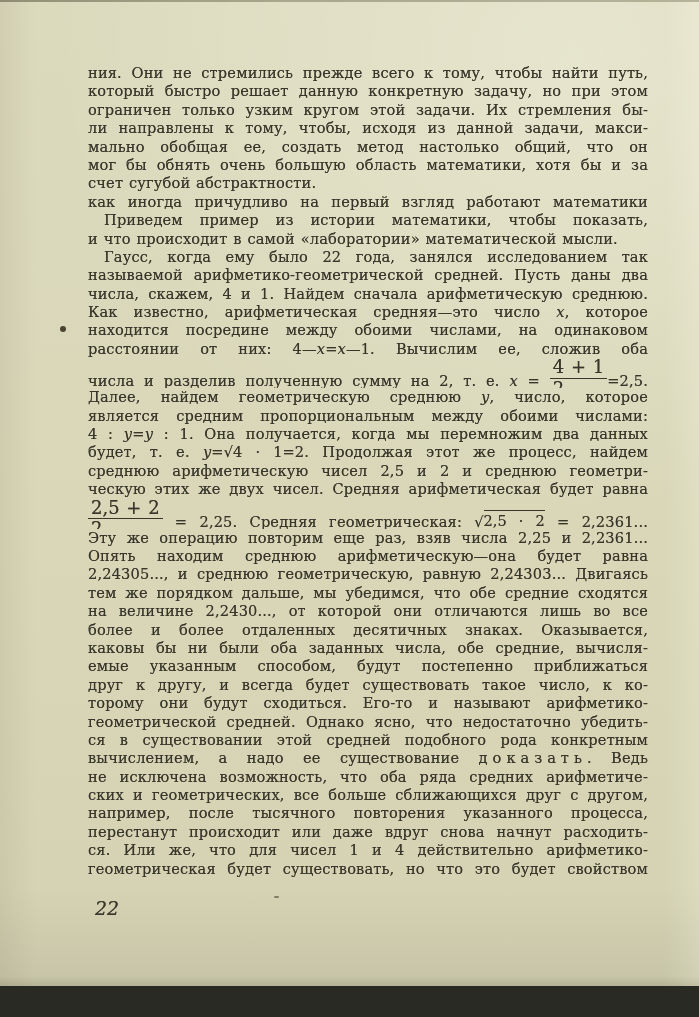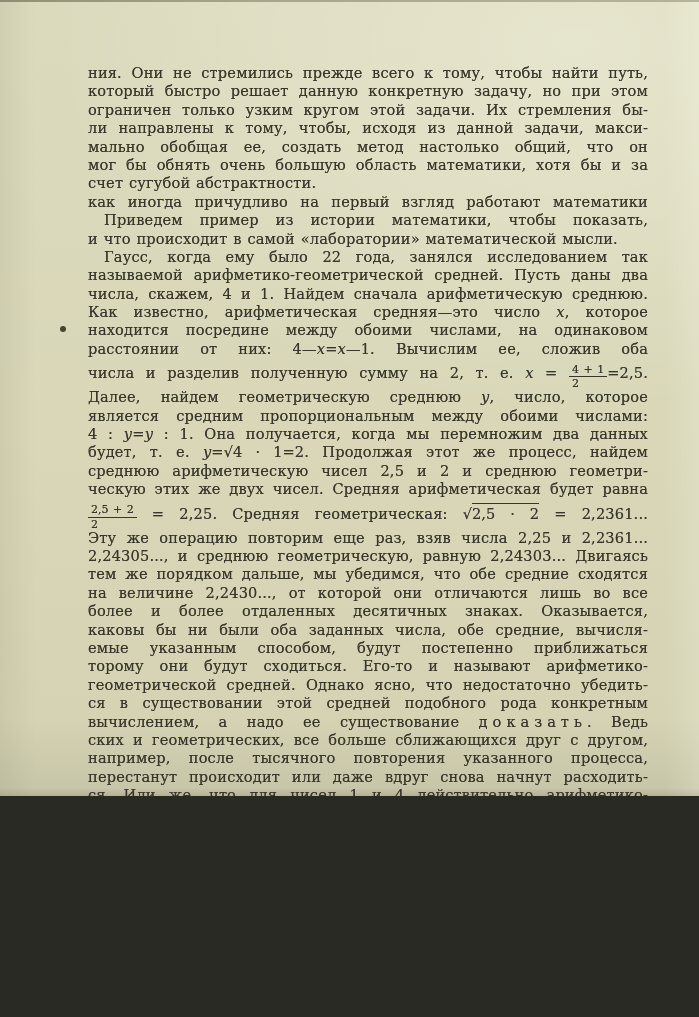--- a/index.html
+++ b/index.html
@@ -3,21 +3,21 @@
 <meta charset="utf-8">
 <style>
   html, body { margin: 0; padding: 0; }
   body {
     width: 699px; height: 1017px;
     background: #2a2a24;
     font-family: "DejaVu Serif", "Liberation Serif", serif;
   }
   .page {
     position: relative;
-    width: 699px; height: 796px;
+    width: 699px; height: 986px;
     overflow: hidden;
     color: #38362a;
     background:
       radial-gradient(130% 80% at 82% 6%, rgba(255,255,244,0.30), rgba(255,255,244,0) 58%),
       linear-gradient(90deg, rgba(110,106,82,0.10) 0%, rgba(110,106,82,0) 5%, rgba(110,106,82,0) 95%, rgba(255,255,240,0.18) 100%),
       linear-gradient(180deg, #dcdabd 0%, #d9d7b8 55%, #d5d3b4 90%, #c8c6a8 99%, #b4b295 100%);
   }
   .edge-top {
     position: absolute; top: 0; left: 0; right: 0; height: 2px;
     background: linear-gradient(90deg, #55543f, #7a785e 40%, #8d8b6e);
@@ -41,21 +41,21 @@
   .line.end { text-align: left; text-align-last: left; }
   .line.ind { text-indent: 16px; }
   .line.tall { height: 30px; line-height: 30px; }
   .it { font-style: italic; }
   .sp { letter-spacing: 5px; }
   .frac {
     display: inline-block;
     vertical-align: -9px;
     text-align: right;
     line-height: 1.05;
-    font-size: 11px;
+    font-size: 18px;
     letter-spacing: 0;
   }
   .frac .num { display: block; padding: 0 3px 1px; }
   .frac .den { display: block; border-top: 1px solid #38362a; padding: 1px 3px 0; }
   .sqrt .rad { letter-spacing: 0; }
   .sqrt .under { border-top: 1px solid #38362a; padding-top: 1px; letter-spacing: 0; }
   .page-number {
     position: absolute;
     left: 95px; top: 897px;
     font-style: italic;
@@ -99,30 +99,33 @@
       <div class="line"><span>расстоянии от них: 4—</span><span class="it">x</span><span>=</span><span class="it">x</span><span>—1. Вычислим ее, сложив оба</span></div>
       <div class="line tall"><span>числа и разделив полученную сумму на 2, т. е. </span><span class="it">x</span><span> = </span><span class="frac"><span class="num">4 + 1</span><span class="den">2</span></span><span>=2,5.</span></div>
       <div class="line"><span>Далее, найдем геометрическую среднюю </span><span class="it">y</span><span>, число, которое</span></div>
       <div class="line"><span>является средним пропорциональным между обоими числами:</span></div>
       <div class="line"><span>4 : </span><span class="it">y</span><span>=</span><span class="it">y</span><span> : 1. Она получается, когда мы перемножим два данных</span></div>
       <div class="line"><span>будет, т. е. </span><span class="it">y</span><span>=</span><span class="sqrt"><span class="rad">√</span><span class="under">4 · 1</span></span><span>=2. Продолжая этот же процесс, найдем</span></div>
       <div class="line"><span>среднюю арифметическую чисел 2,5 и 2 и среднюю геометри-</span></div>
       <div class="line"><span>ческую этих же двух чисел. Средняя арифметическая будет равна</span></div>
       <div class="line tall"><span class="frac"><span class="num">2,5 + 2</span><span class="den">2</span></span><span> = 2,25. Средняя геометрическая: </span><span class="sqrt"><span class="rad">√</span><span class="under">2,5 · 2</span></span><span> = 2,2361...</span></div>
       <div class="line"><span>Эту же операцию повторим еще раз, взяв числа 2,25 и 2,2361...</span></div>
+      <div class="line"><span>Опять находим среднюю арифметическую—она будет равна</span></div>
       <div class="line"><span>2,24305..., и среднюю геометрическую, равную 2,24303... Двигаясь</span></div>
       <div class="line"><span>тем же порядком дальше, мы убедимся, что обе средние сходятся</span></div>
       <div class="line"><span>на величине 2,2430..., от которой они отличаются лишь во все</span></div>
       <div class="line"><span>более и более отдаленных десятичных знаках. Оказывается,</span></div>
       <div class="line"><span>каковы бы ни были оба заданных числа, обе средние, вычисля-</span></div>
       <div class="line"><span>емые указанным способом, будут постепенно приближаться</span></div>
+      <div class="line"><span>друг к другу, и всегда будет существовать такое число, к ко-</span></div>
       <div class="line"><span>торому они будут сходиться. Его-то и называют арифметико-</span></div>
       <div class="line"><span>геометрической средней. Однако ясно, что недостаточно убедить-</span></div>
       <div class="line"><span>ся в существовании этой средней подобного рода конкретным</span></div>
       <div class="line"><span>вычислением, а надо ее существование </span><span class="sp">доказать</span><span>. Ведь</span></div>
+      <div class="line"><span>не исключена возможность, что оба ряда средних арифметиче-</span></div>
       <div class="line"><span>ских и геометрических, все больше сближающихся друг с другом,</span></div>
       <div class="line"><span>например, после тысячного повторения указанного процесса,</span></div>
       <div class="line"><span>перестанут происходит или даже вдруг снова начнут расходить-</span></div>
       <div class="line"><span>ся. Или же, что для чисел 1 и 4 действительно арифметико-</span></div>
       <div class="line"><span>геометрическая будет существовать, но что это будет свойством</span></div>
     </div>
   <div class="speck-dot"></div>
   <div class="speck-dash"></div>
   <div class="page-number">22</div>
 </div>

